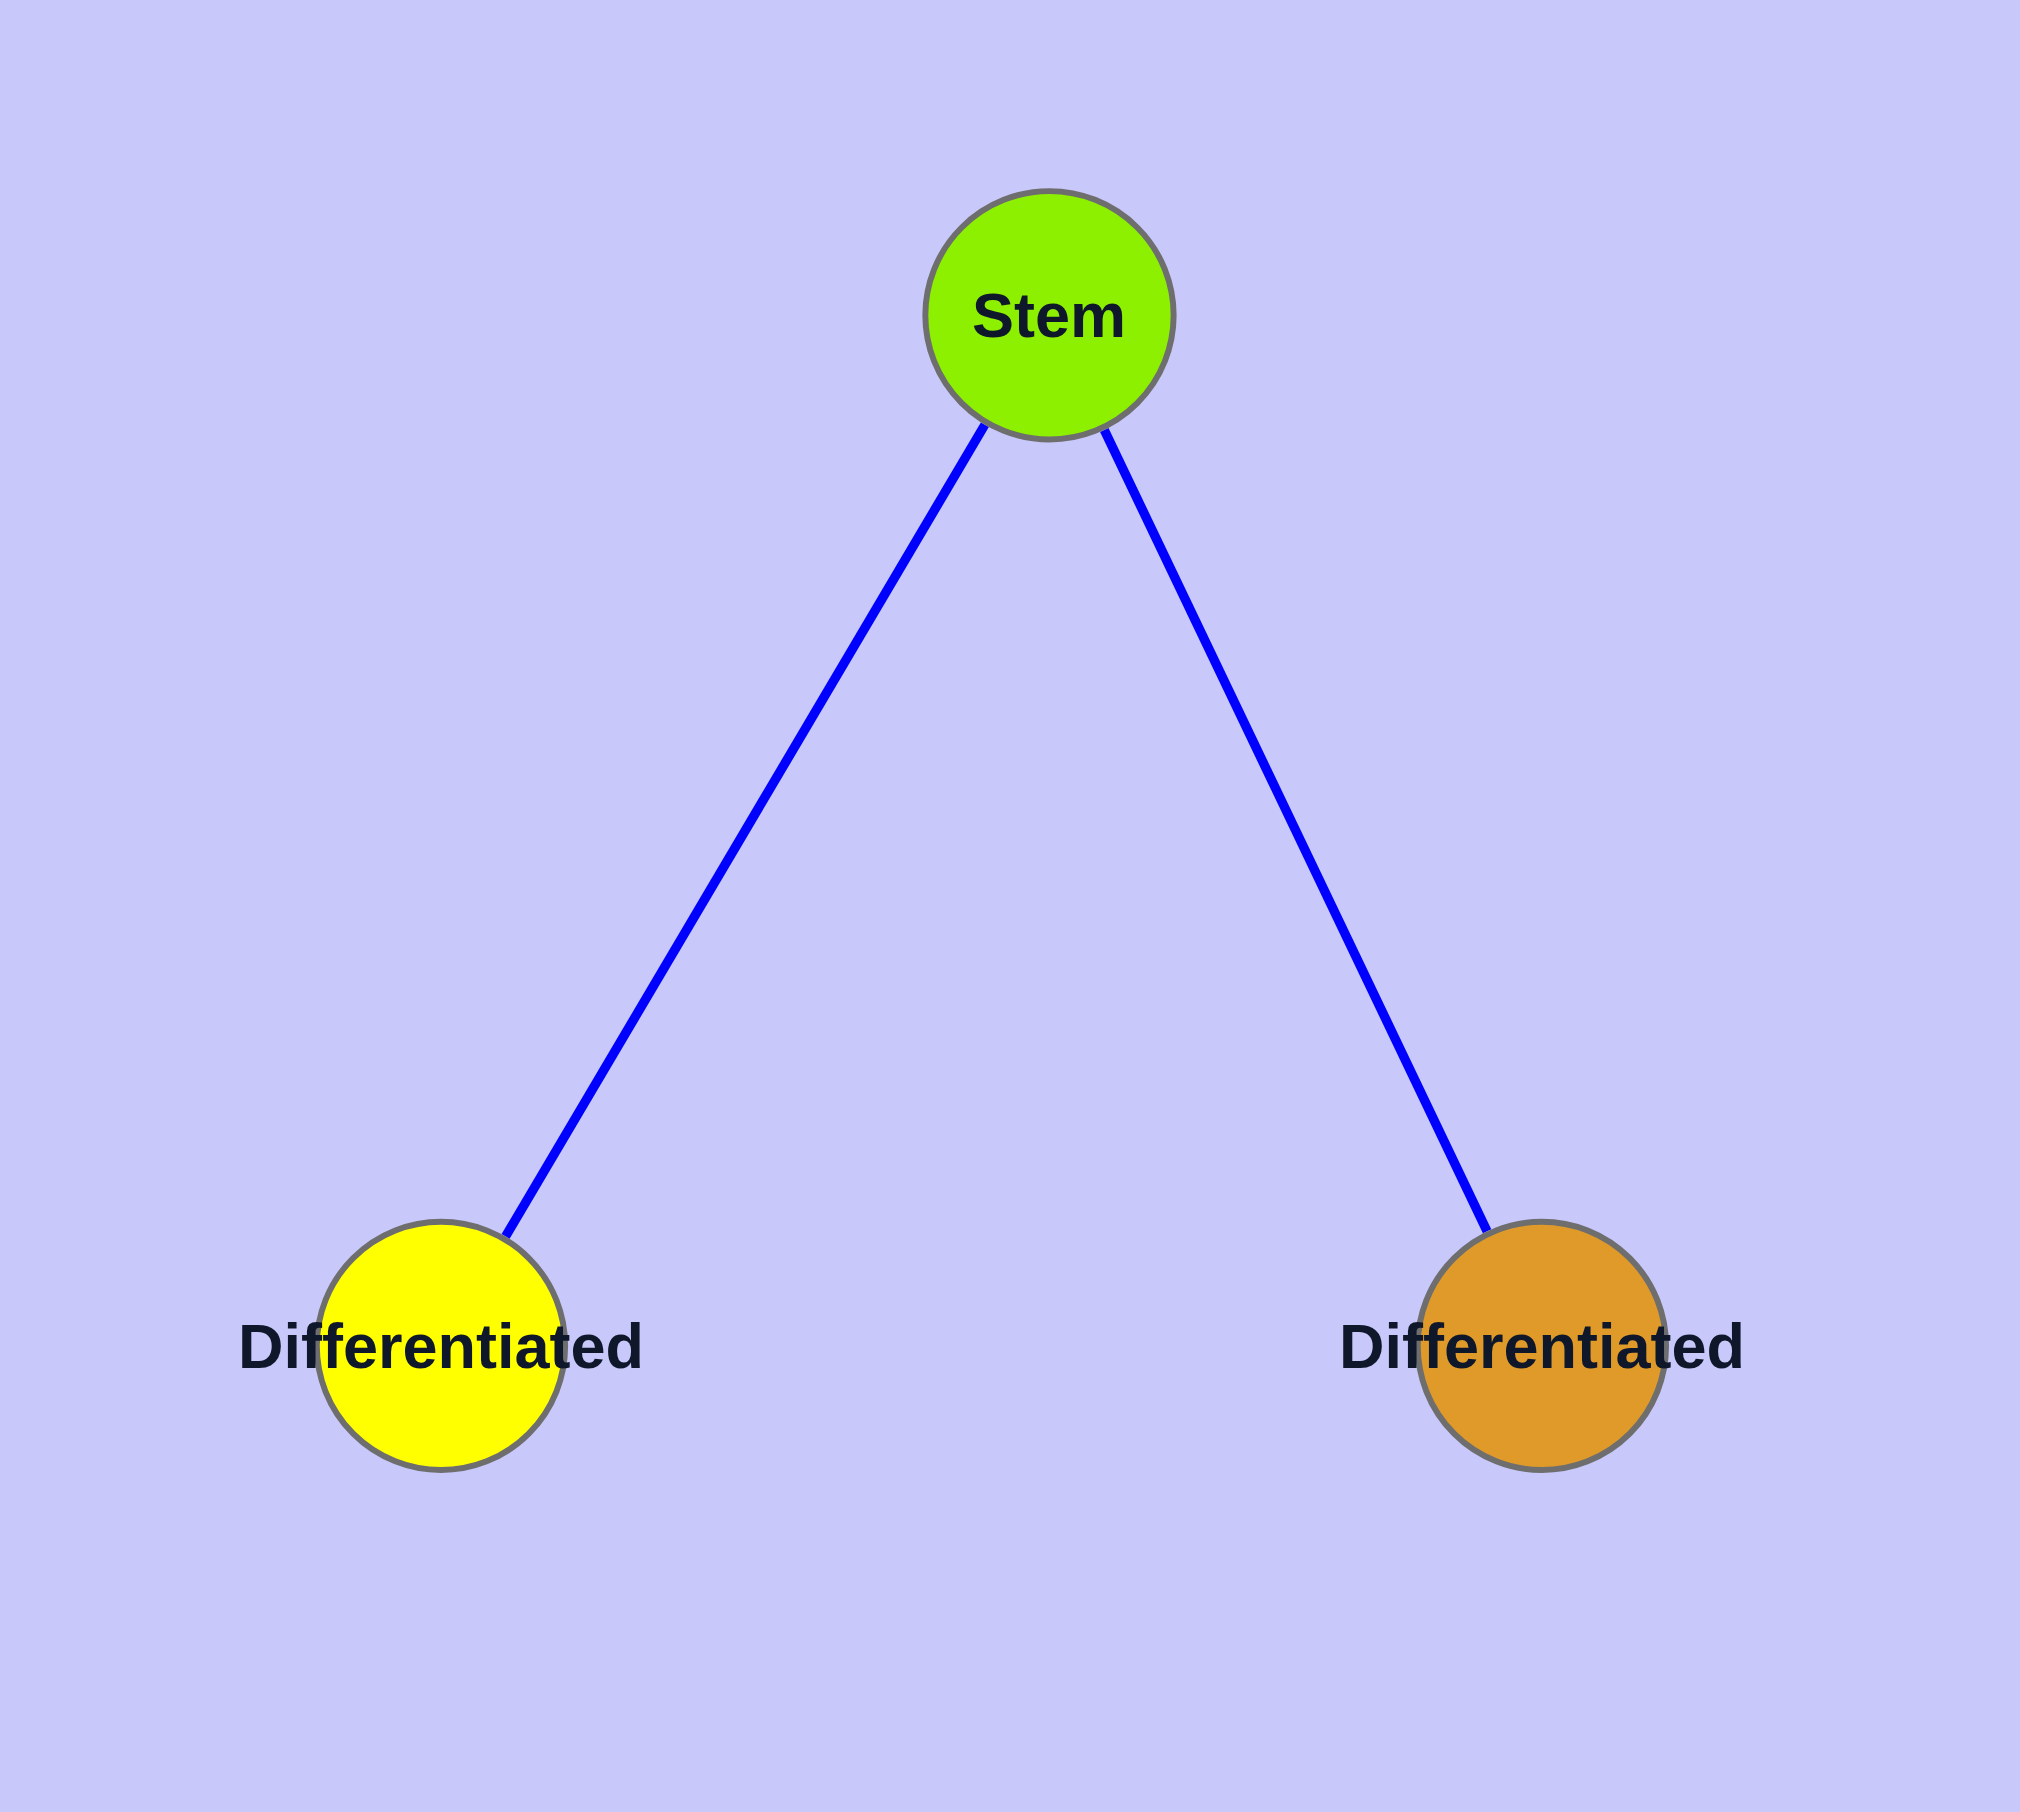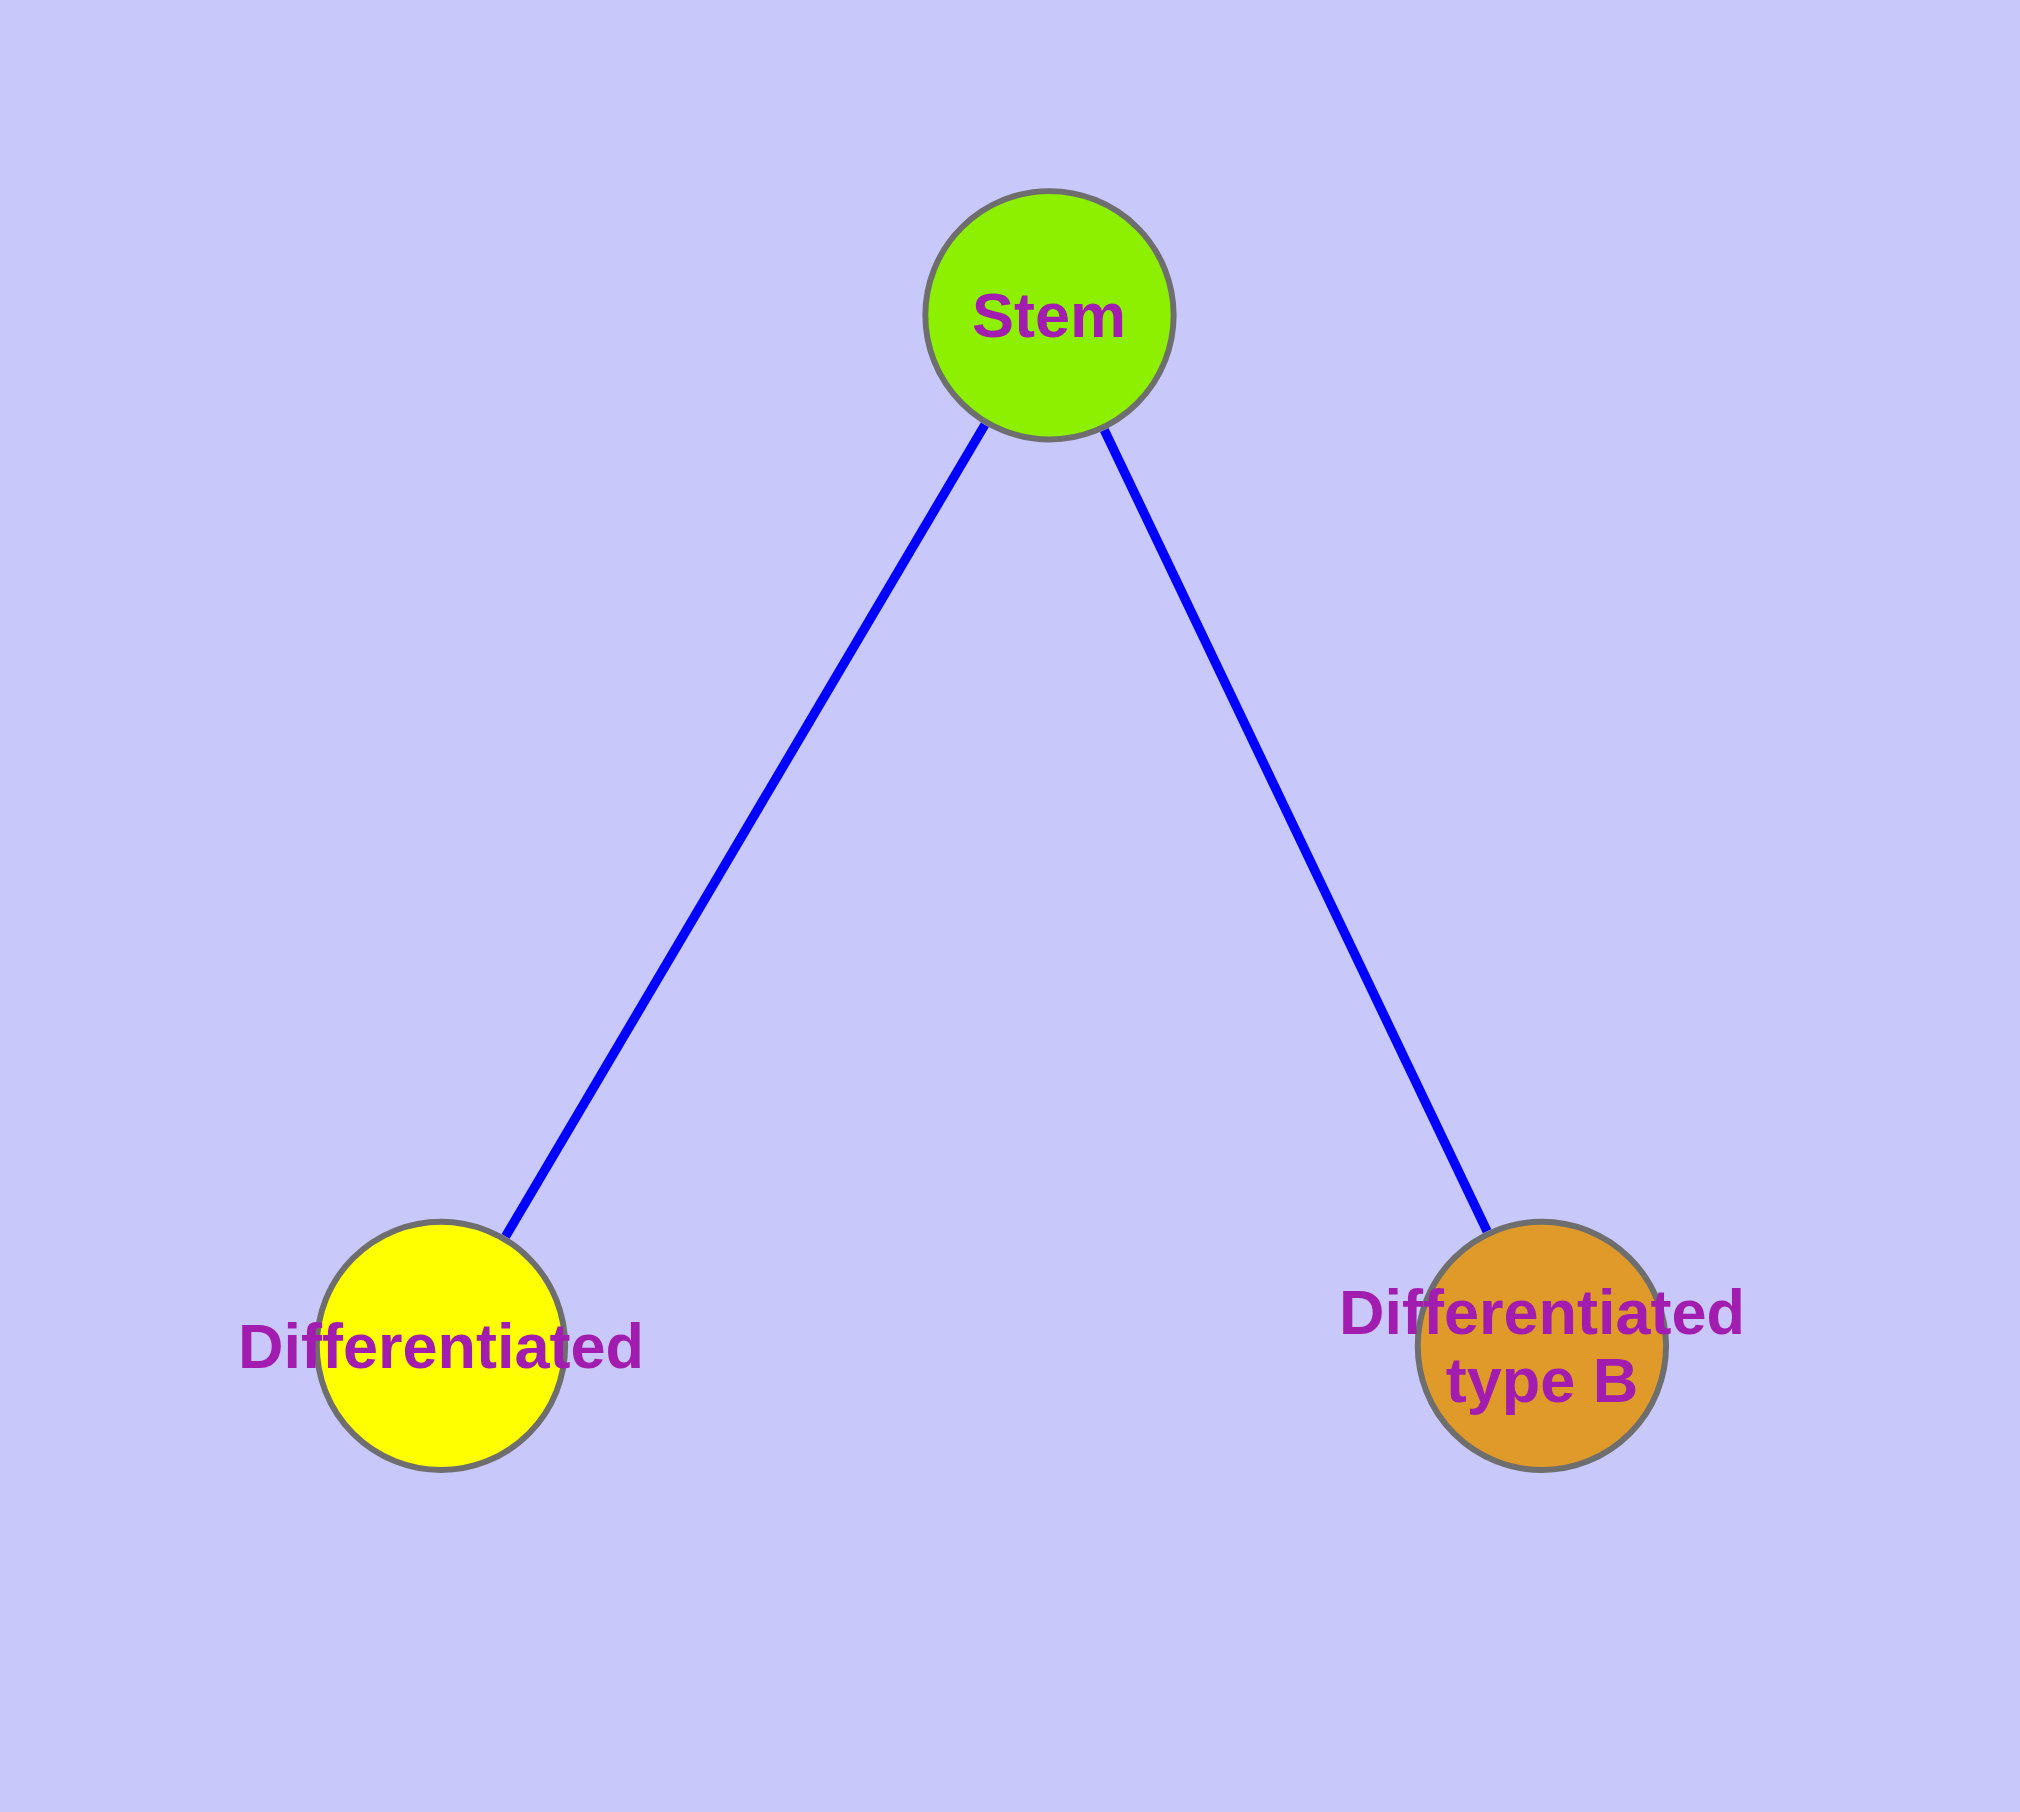--- a/index.html
+++ b/index.html
@@ -25,22 +25,22 @@
   }
   #graph-svg {
     position: absolute;
     left: 0;
     top: 0;
     width: 2021px;
     height: 1812px;
   }
   .node-label {
     position: absolute;
-    text-align: center;
-    color: #a21caf;
+    text-align: left;
+    color: #0f172a;
     font-weight: bold;
     font-family: "Liberation Sans", sans-serif;
     white-space: pre;
     line-height: 1.08;
     pointer-events: none;
     transform: translate(-50%, -50%);
   }
   .node-label.big {
     font-size: 63px;
   }
@@ -60,17 +60,17 @@
     <g id="node-layer">
         <circle cx="1238" cy="372" r="146.5" fill="#8cf000" stroke="#6e6e6e" stroke-width="7"></circle>
         <circle cx="520" cy="1588" r="146.5" fill="#ffff00" stroke="#6e6e6e" stroke-width="7"></circle>
         <circle cx="1819" cy="1588" r="146.5" fill="#e09a2a" stroke="#6e6e6e" stroke-width="7"></circle>
       </g>
   </svg>
 
   <div id="label-layer">
       <div class="node-label big" style="left: 1049px; top: 315px;"><div>Stem</div></div>
       <div class="node-label big" style="left: 441px; top: 1346px;"><div>Differentiated</div></div>
-      <div class="node-label big" style="left: 1542px; top: 1346px;"><div>Differentiated</div><div>type B</div></div>
+      <div class="node-label big" style="left: 1542px; top: 1346px;"><div>Differentiated</div></div>
     </div>
 
 </div>
 
 
 </body></html>

